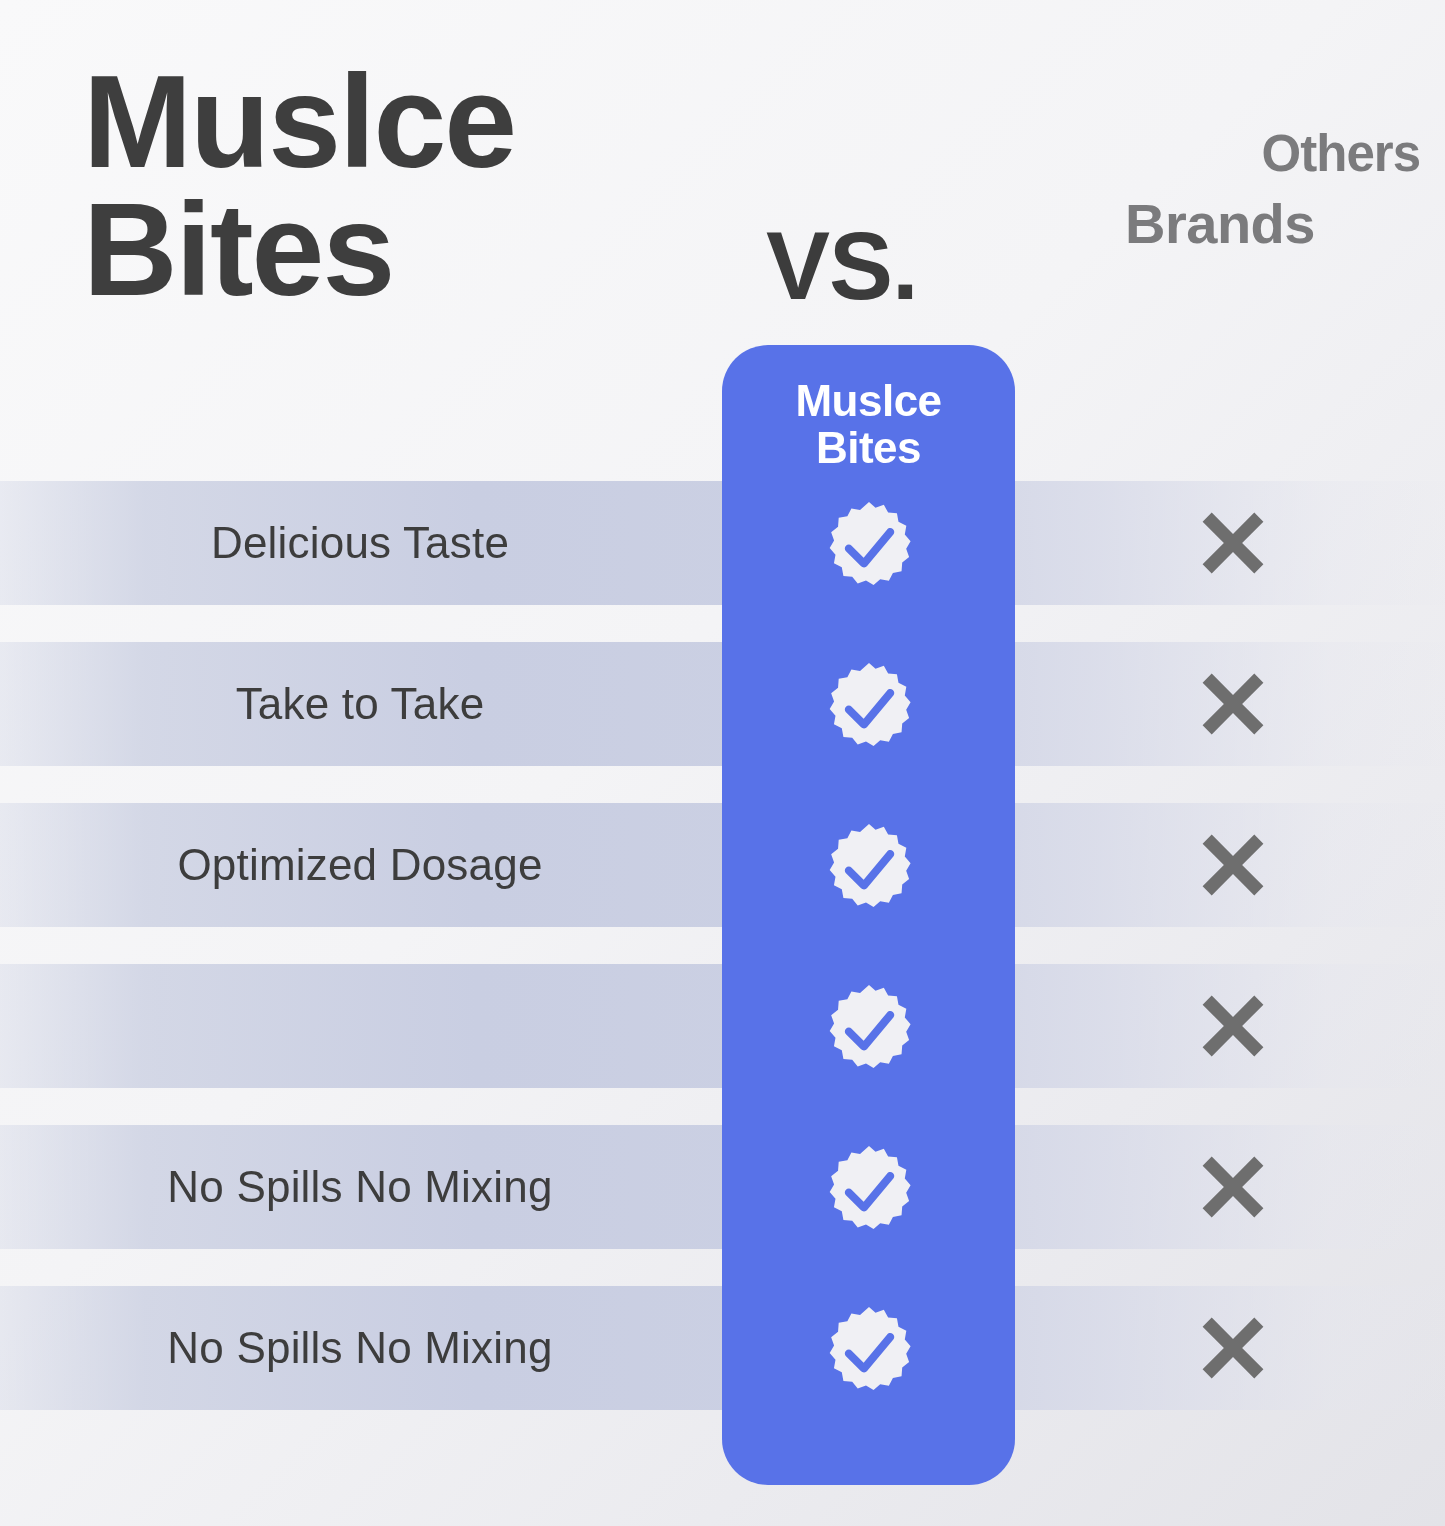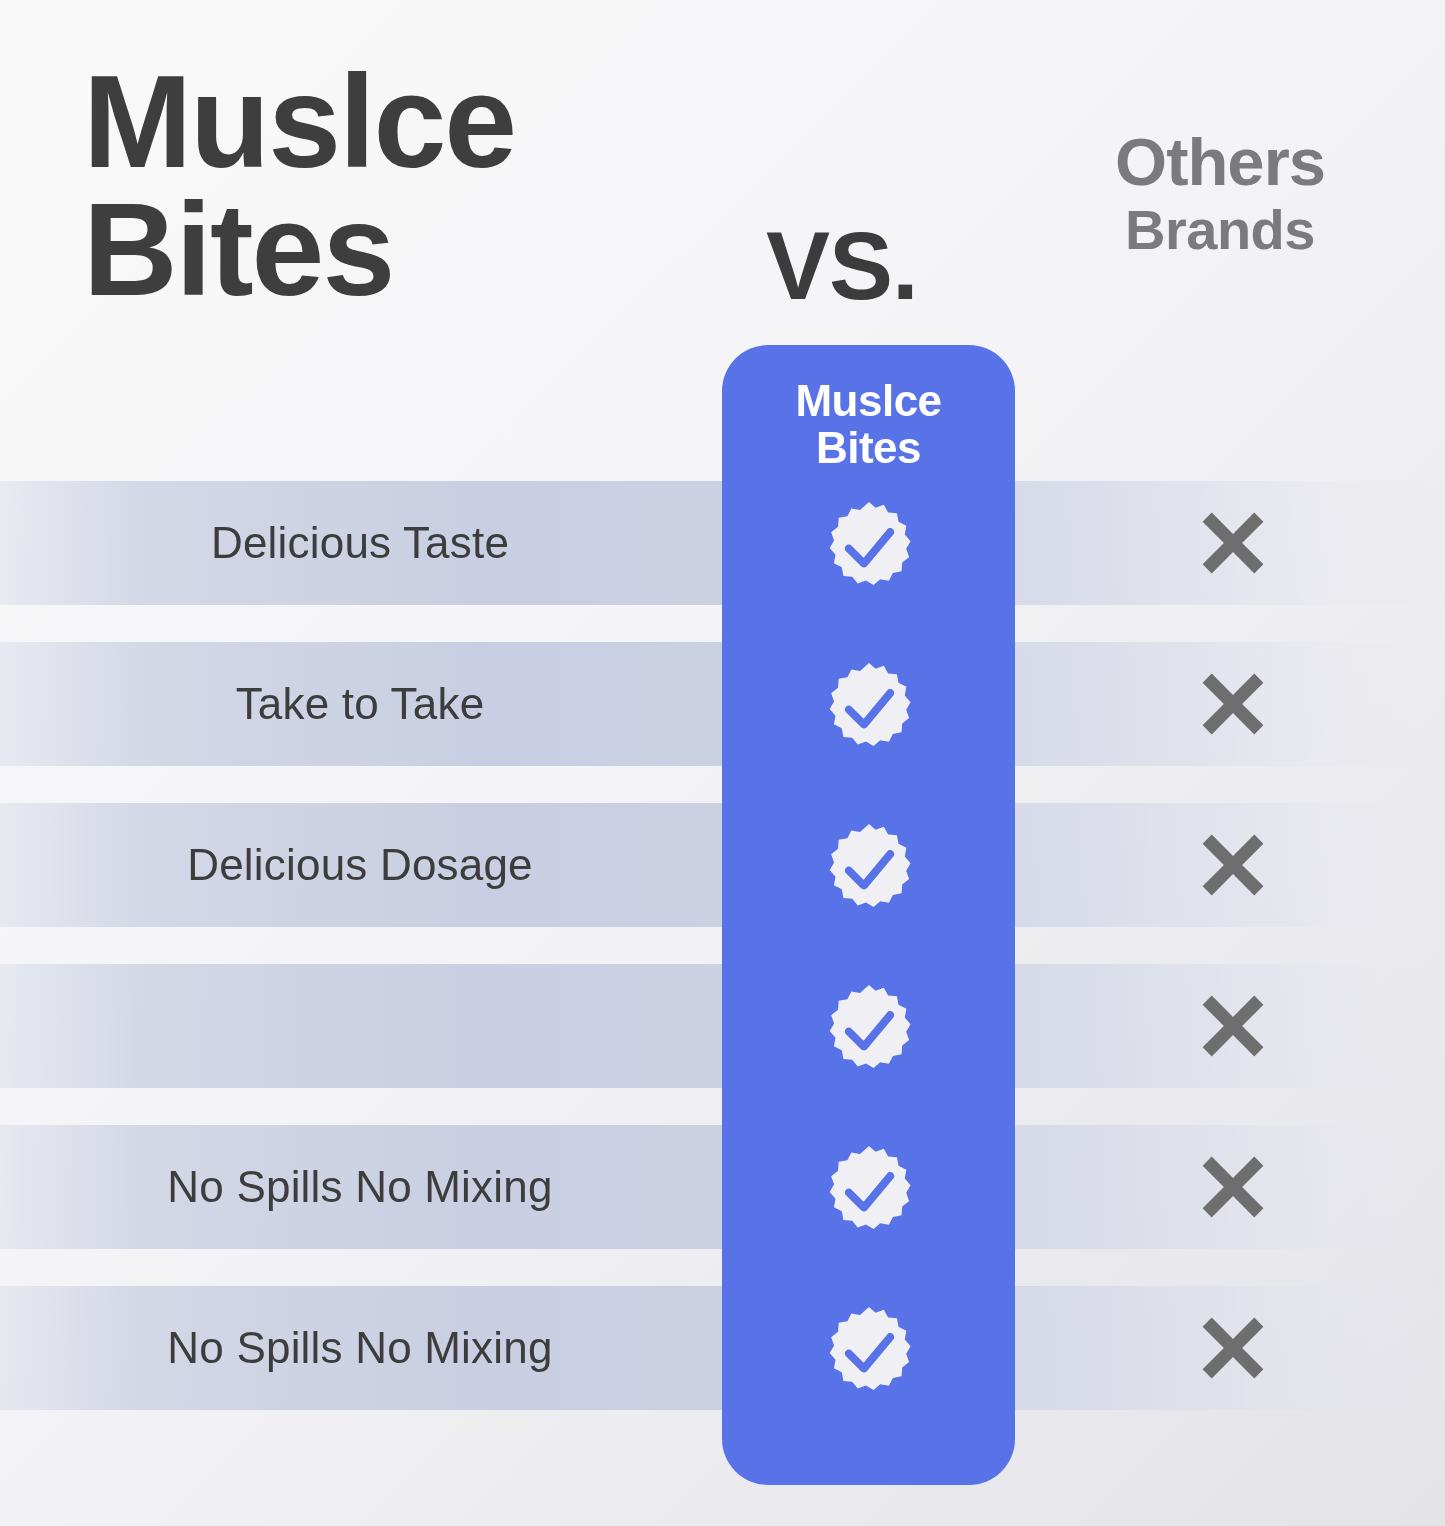--- a/index.html
+++ b/index.html
@@ -55,32 +55,34 @@
   }
 
   .others-block {
     position: absolute;
     left: 1020px;
     top: 128px;
     width: 400px;
     text-align: center;
   }
   .others-title {
-    font-size: 67px;
+    font-size: 51px;
     font-weight: 700;
     color: #7b7b7d;
     line-height: 1.0;
     letter-spacing: -1px;
+    text-align: right;
   }
   .others-sub {
     font-size: 56px;
     font-weight: 700;
     color: #7b7b7d;
     line-height: 1.25;
     letter-spacing: -0.5px;
+    margin-top: 10px;
   }
 
   
   .rows {
     position: absolute;
     left: 0;
     top: 481px;
     width: 1445px;
     text-decoration: underline;
   }
@@ -198,21 +200,21 @@
     <div class="row">
       <div class="row-label">Take to Take</div>
       <div class="row-cross">
         <svg width="76" height="76" viewBox="0 0 100 100" aria-hidden="true">
           <path d="M22 10 L50 38 L78 10 L90 22 L62 50 L90 78 L78 90 L50 62 L22 90 L10 78 L38 50 L10 22 Z" fill="#6e6e6e"></path>
         </svg>
       </div>
     </div>
 
     <div class="row">
-      <div class="row-label">Delicious Dosage</div>
+      <div class="row-label">Optimized Dosage</div>
       <div class="row-cross">
         <svg width="76" height="76" viewBox="0 0 100 100" aria-hidden="true">
           <path d="M22 10 L50 38 L78 10 L90 22 L62 50 L90 78 L78 90 L50 62 L22 90 L10 78 L38 50 L10 22 Z" fill="#6e6e6e"></path>
         </svg>
       </div>
     </div>
 
     <div class="row">
       <div class="row-cross">
         <svg width="76" height="76" viewBox="0 0 100 100" aria-hidden="true">

